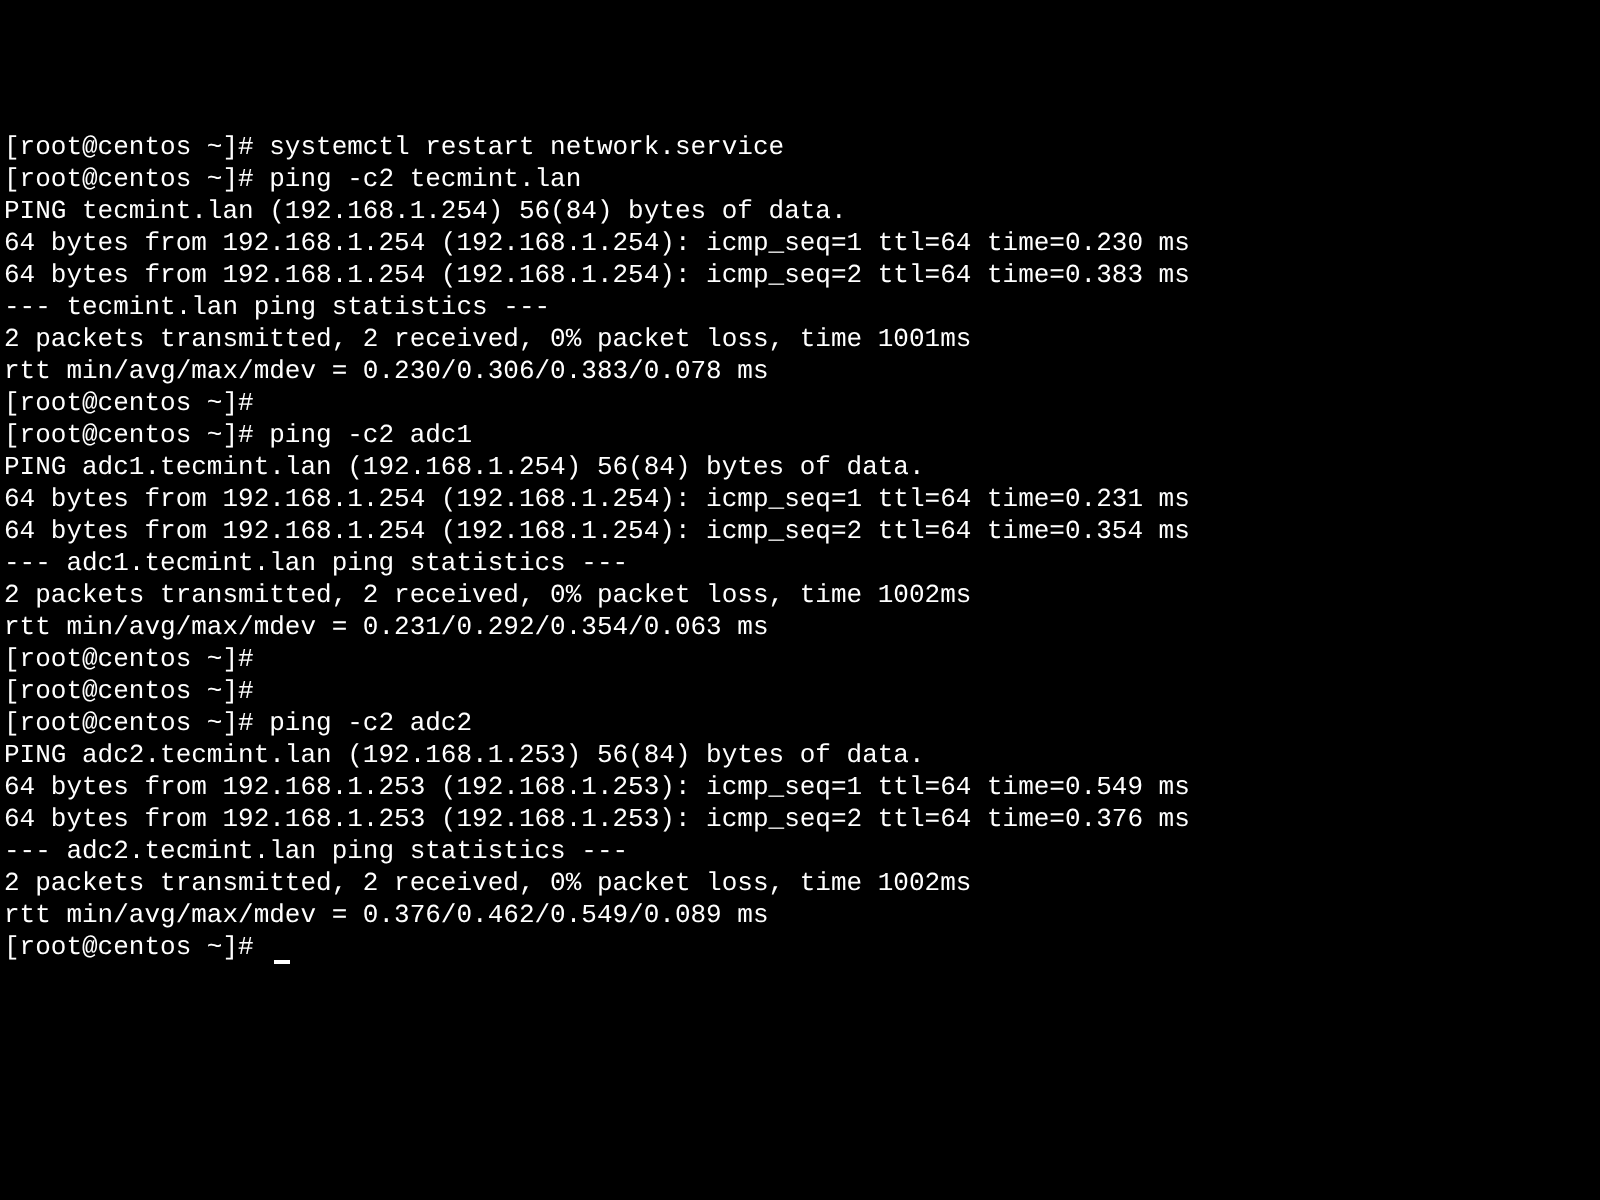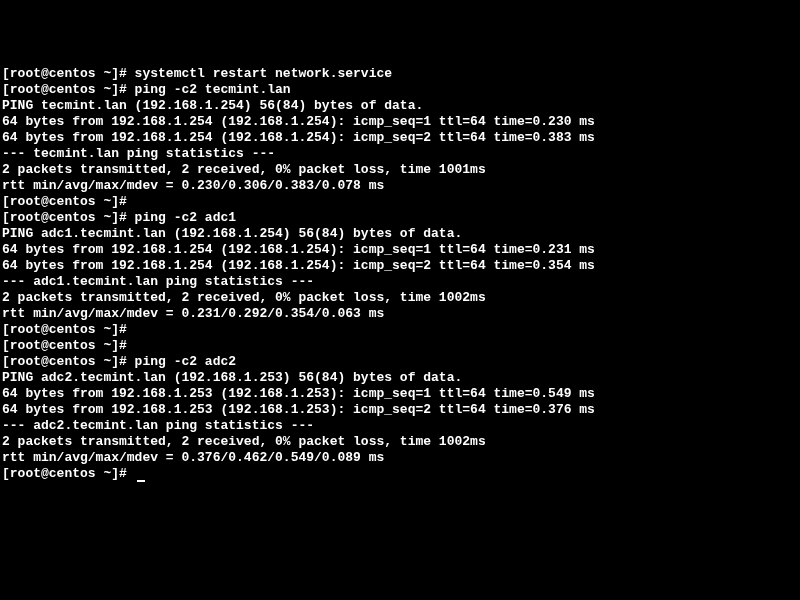--- a/index.html
+++ b/index.html
@@ -1,19 +1,18 @@
 <!DOCTYPE html>
 <html><head>
   <meta charset="utf-8">
   <style>
     * {
       margin: 0;
       padding: 0;
       box-sizing: border-box;
-      font-weight: bold;
     }
     body {
       background: #000;
       color: #fff;
       font-family: 'Courier New', monospace;
       font-size: 13px;
       line-height: 16px;
       width: 800px;
       height: 600px;
       overflow: hidden;

